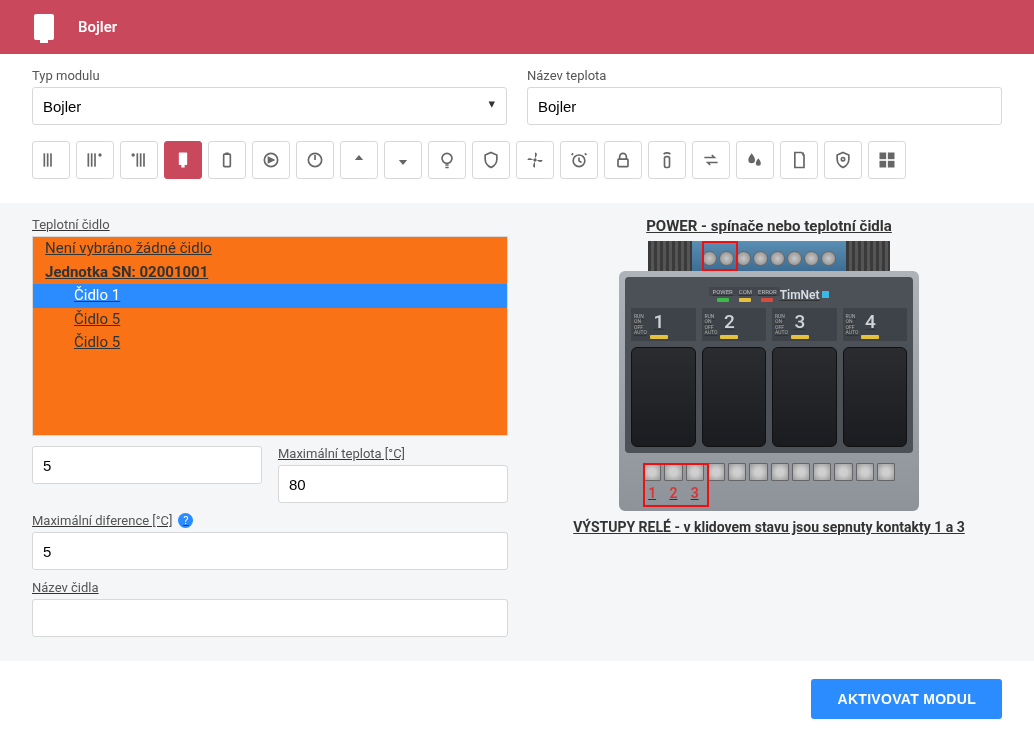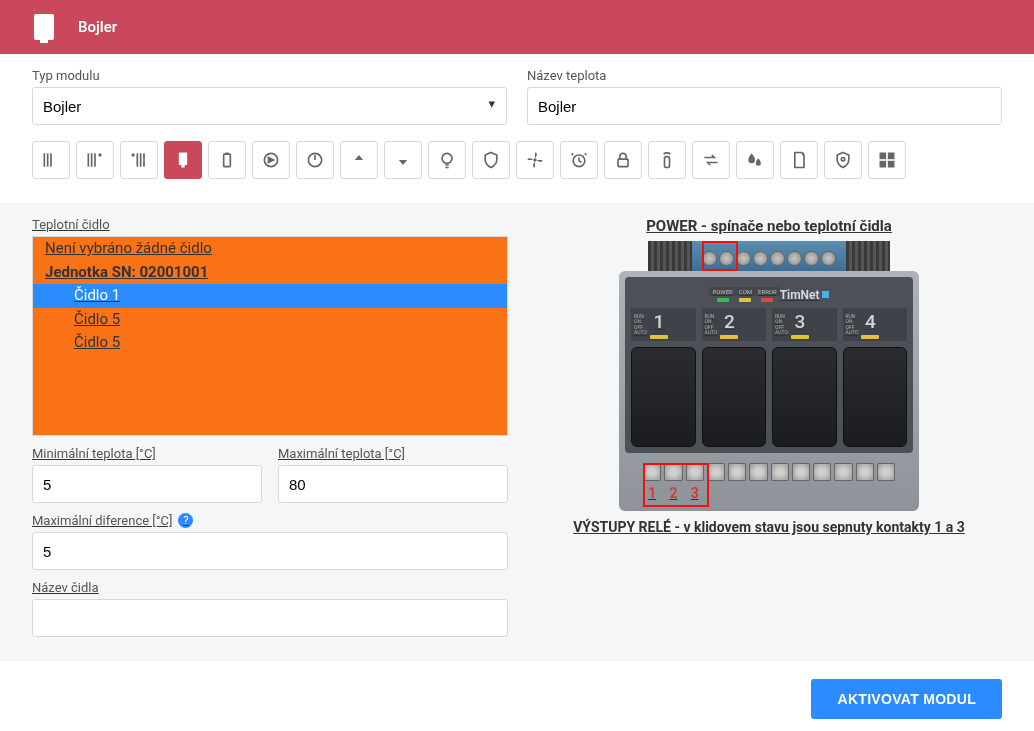--- a/index.html
+++ b/index.html
@@ -223,21 +223,20 @@
       <div class="list-box" id="sensor-list">
           <div class="list-item">Není vybráno žádné čidlo</div>
           <div class="list-header">Jednotka SN: 02001001</div>
           <div class="list-item indent sel">Čidlo 1</div>
           <div class="list-item indent">Čidlo 5</div>
           <div class="list-item indent">Čidlo 5</div>
         </div>
 
       <div class="two-col">
         <div>
-          <div class="label">Minimální teplota [°C]</div>
           <input class="input" value="5" style="">
         </div>
         <div>
           <div class="label">Maximální teplota [°C]</div>
           <input class="input" value="80" style="">
         </div>
       </div>
 
       <div style="margin-top:10px;">
         <div class="label">

